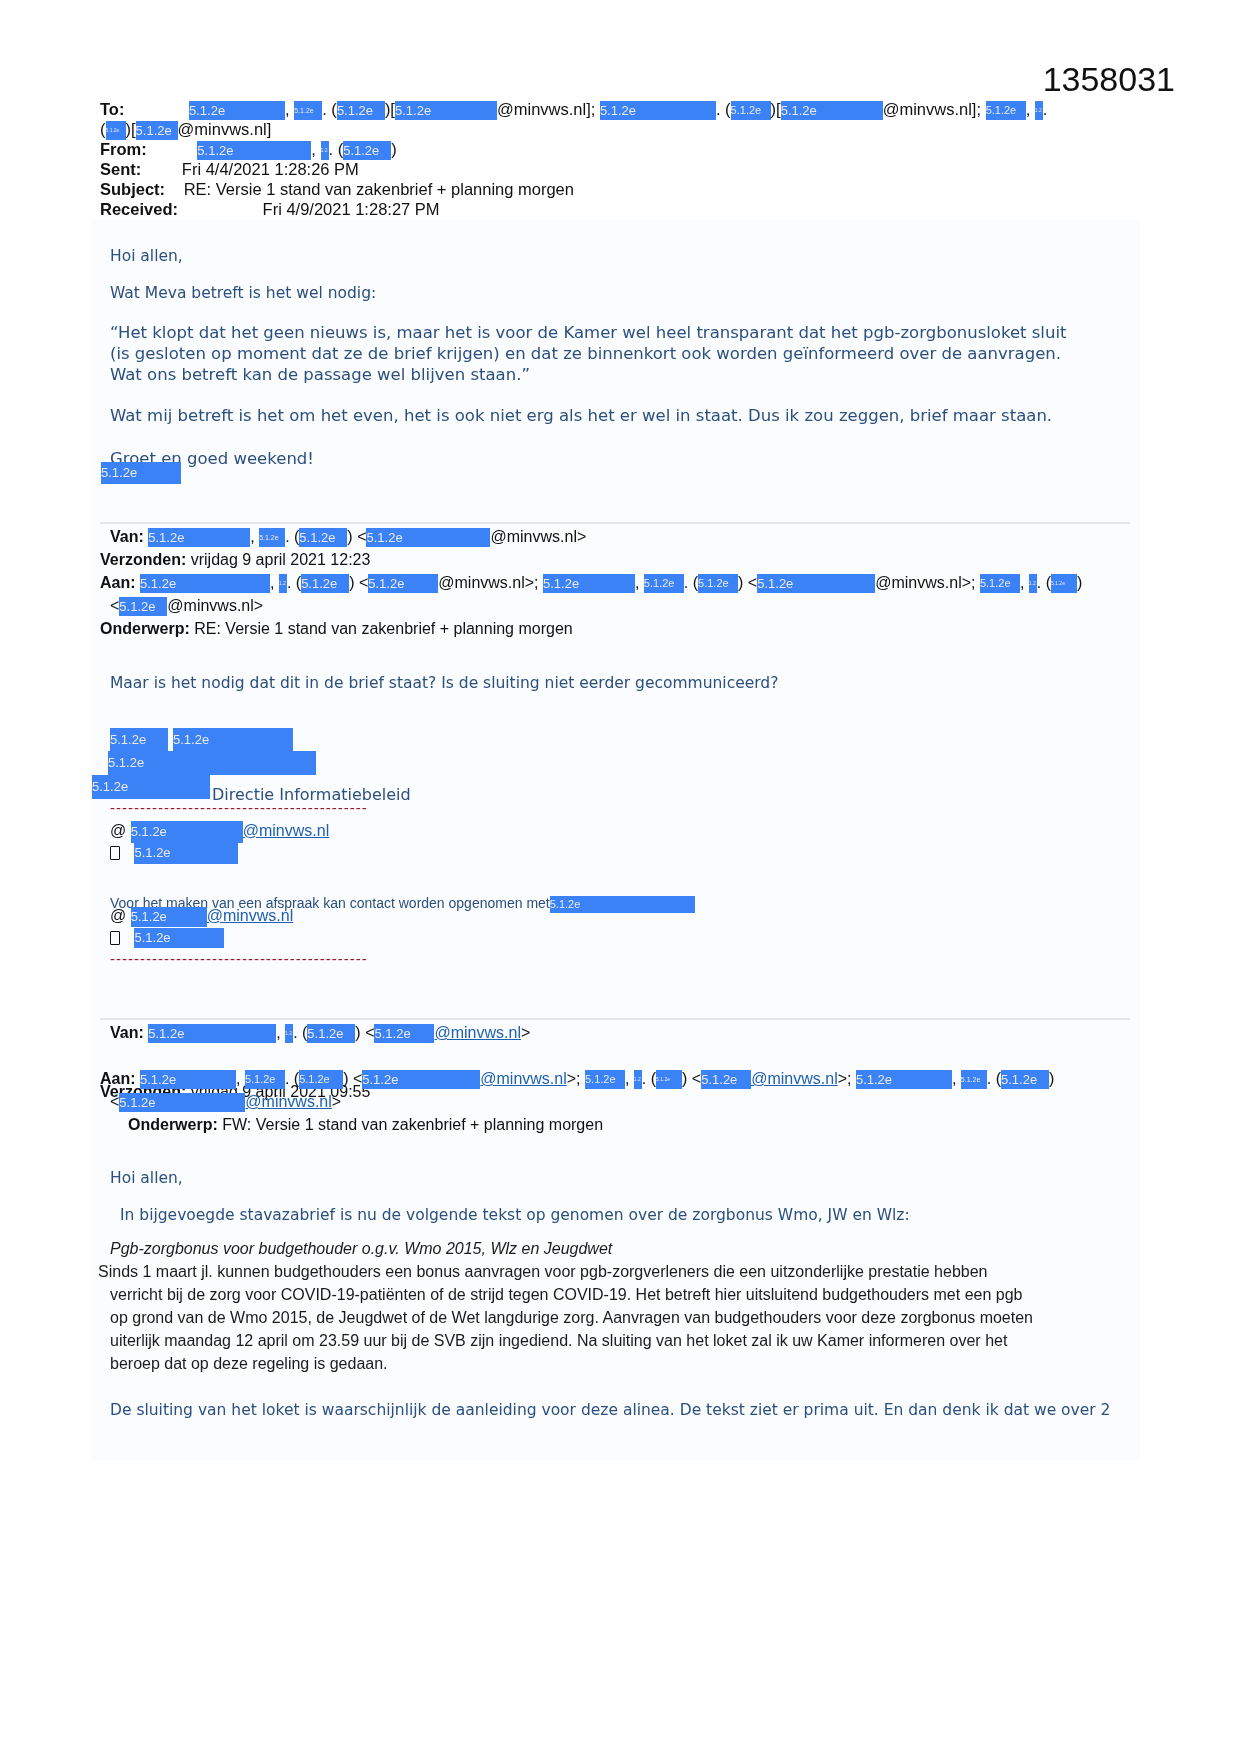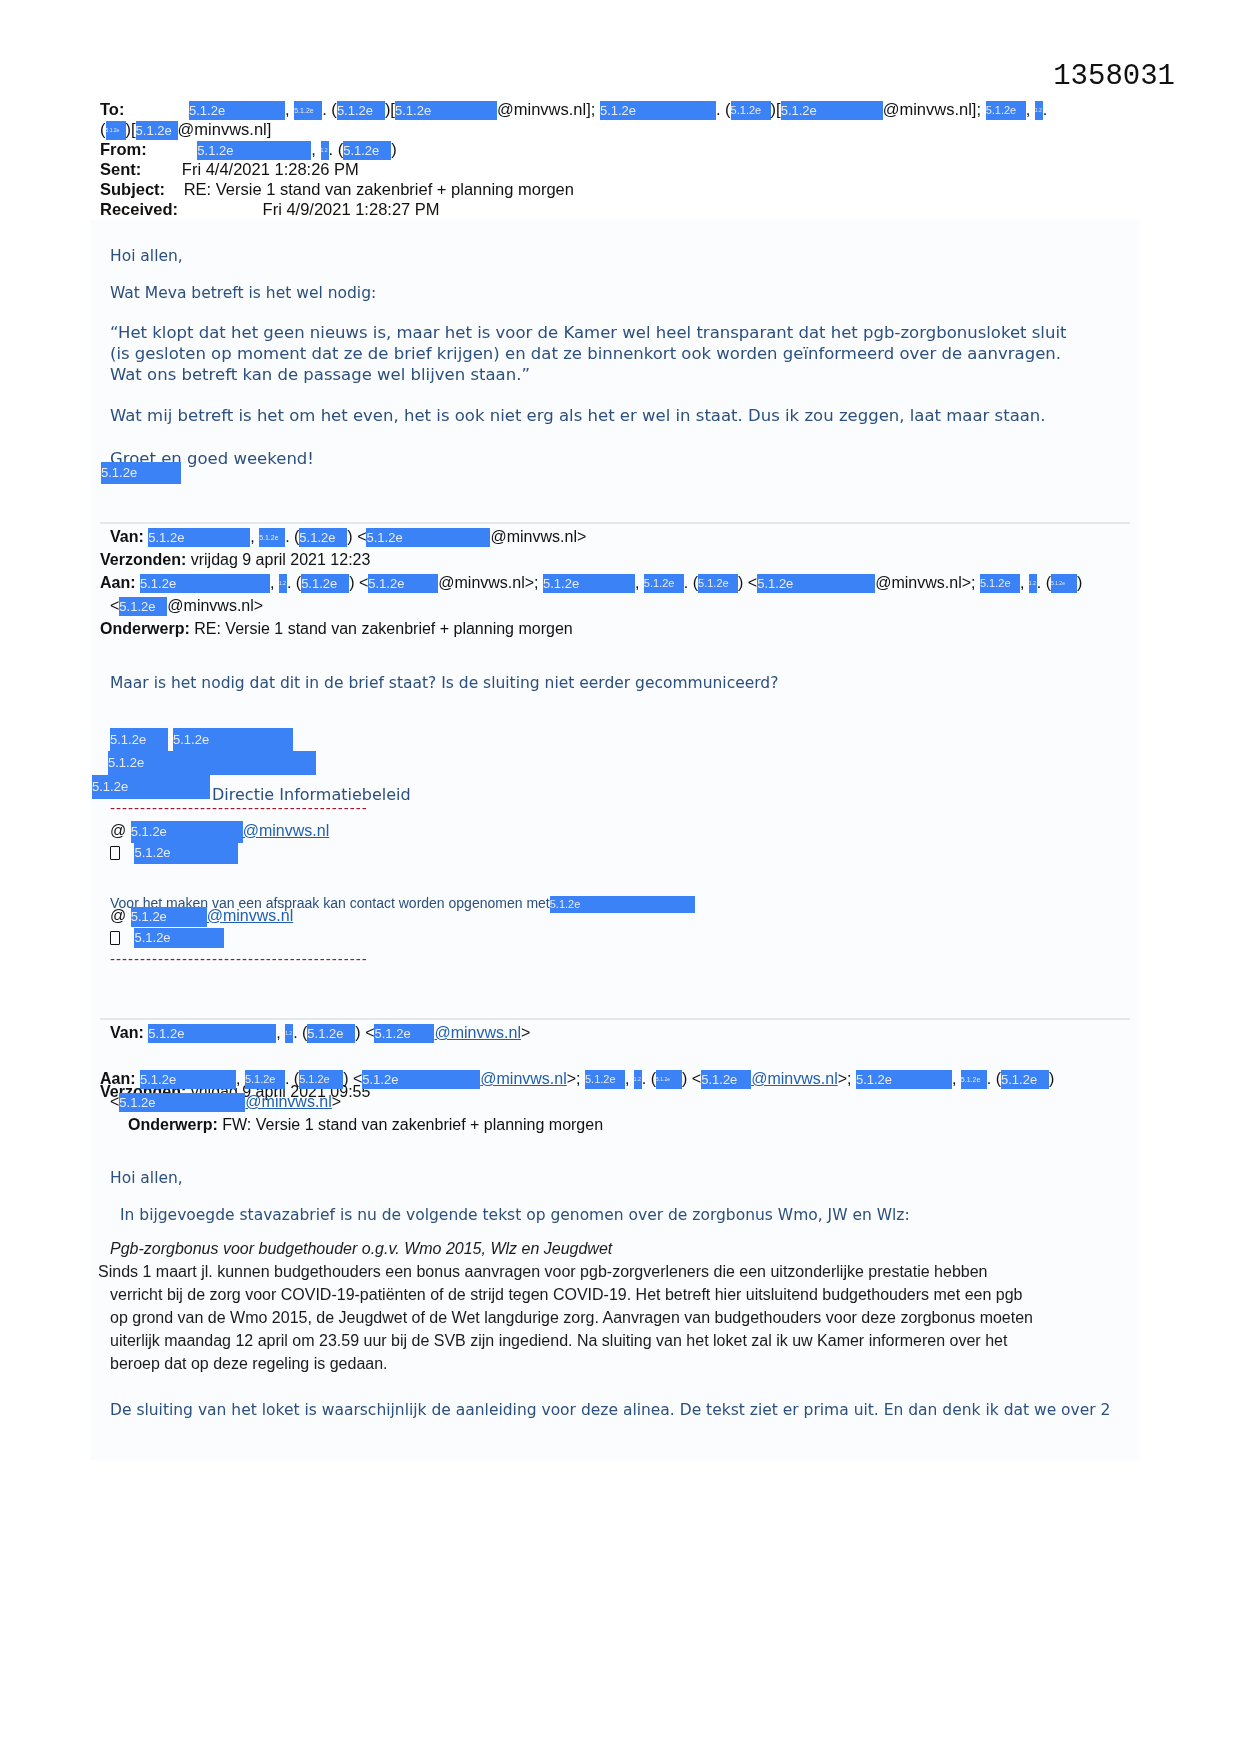--- a/index.html
+++ b/index.html
@@ -1,18 +1,18 @@
 <!DOCTYPE html>
 <html><head>
 <meta charset="utf-8">
 <style>
   html,body{margin:0;padding:0;background:#ffffff;}
   body{width:1241px;height:1754px;position:relative;overflow:hidden;font-family:"Liberation Sans",sans-serif;color:#111;}
   .abs{position:absolute;}
-  .docnum{right:66px;top:60px;font-size:29px;color:#111;font-family:Liberation Mono, monospace;}
+  .docnum{right:66px;top:60px;font-size:34px;color:#111;font-family:Liberation Sans, sans-serif;}
   .hdr{font-family:"Liberation Sans",sans-serif;font-size:16.5px;color:#111;line-height:20px;white-space:nowrap;}
   .hdr b{font-weight:bold;}
   .r{display:inline-block;background:#3b82f6;color:#eaeaea;font-size:13px;text-align:left;height:19px;line-height:19px;vertical-align:middle;font-family:"Liberation Sans",sans-serif;}
   .r.s{font-size:7px;}
   .r.xs{font-size:5px;}
   .panel{background:#fbfcfd;}
   .mail{font-family:"DejaVu Sans",sans-serif;font-size:15.5px;line-height:21px;color:#2b4f7e;margin-top:8px;}
   .cal{font-family:"Liberation Sans",sans-serif;font-size:16px;color:#111;line-height:22px;white-space:nowrap;}
   .cal b{font-weight:bold;}
   .link{color:#1f5fb0;text-decoration:underline;}
@@ -54,21 +54,21 @@
 
 <div class="abs panel" style="left:90px;top:220px;width:1050px;height:1240px;"></div>
 
 <div class="abs mail" style="left:110px;top:238px;">Hoi allen,</div>
 <div class="abs mail" style="left:110px;top:275px;">Wat Meva betreft is het wel nodig:</div>
 <div class="abs mail" style="left:110px;top:314px;width:1030px;font-size:16.5px;line-height:21px;">
   <div>“Het klopt dat het geen nieuws is, maar het is voor de Kamer wel heel transparant dat het pgb-zorgbonusloket sluit</div>
   <div>(is gesloten op moment dat ze de brief krijgen) en dat ze binnenkort ook worden geïnformeerd over de aanvragen.</div>
   <div>Wat ons betreft kan de passage wel blijven staan.”</div>
 </div>
-<div class="abs mail" style="left:110px;top:397px;font-size:16.5px;">Wat mij betreft is het om het even, het is ook niet erg als het er wel in staat. Dus ik zou zeggen, laat maar staan.</div>
+<div class="abs mail" style="left:110px;top:397px;font-size:16.5px;">Wat mij betreft is het om het even, het is ook niet erg als het er wel in staat. Dus ik zou zeggen, brief maar staan.</div>
 <div class="abs mail" style="left:110px;top:440px;font-size:16.5px;">Groet en goed weekend!</div>
 <div class="abs r" style="left:101px;top:462px;width:80px;height:22px;line-height:22px;">5.1.2e</div>
 
 <div class="abs sep" style="left:100px;top:522px;width:1030px;"></div>
 
 <div class="abs cal" style="left:110px;top:526px;">
   <b>Van:</b>
   <span class="r" style="width:102px;">5.1.2e</span>, <span class="r s" style="width:26px;">5.1.2e</span>. (<span class="r" style="width:48px;">5.1.2e</span>) &lt;<span class="r" style="width:124px;">5.1.2e</span><span>@minvws.nl&gt;</span>
 </div>
 <div class="abs cal" style="left:100px;top:549px;">

